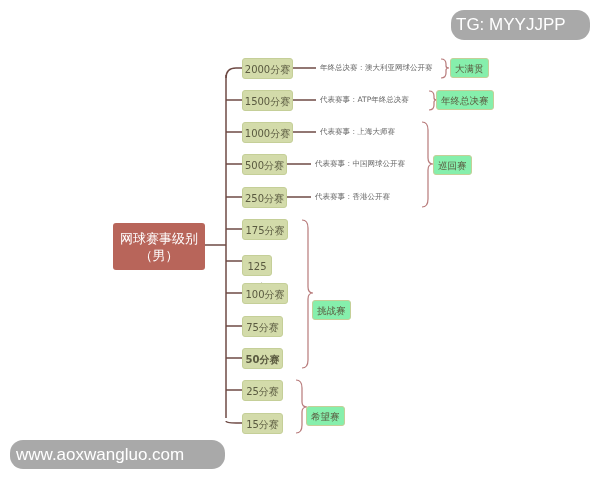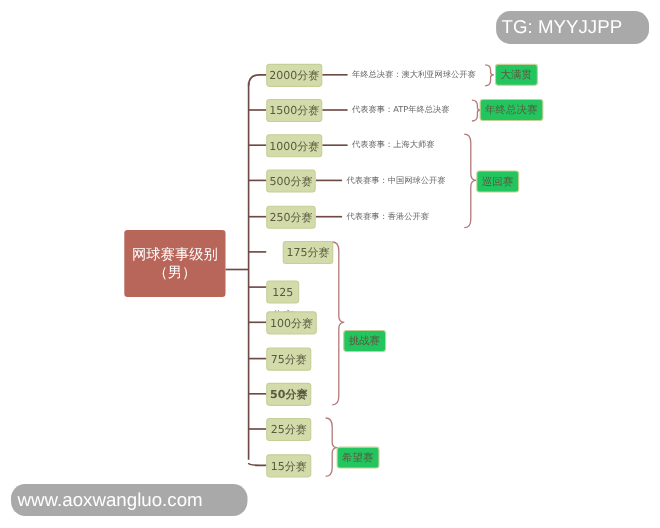--- a/index.html
+++ b/index.html
@@ -1,25 +1,25 @@
 <!DOCTYPE html>
 <html><head>
 <meta charset="utf-8">
 <style>
   html, body { margin:0; padding:0; }
   body { width:600px; height:480px; background:#ffffff; position:relative; overflow:hidden;
          font-family:"DejaVu Sans", sans-serif; }
   .abs { position:absolute;border-radius:13px; }
-  .root { left:113px; top:209px; width:92px; height:61px; background:#b8655a; color:#fff;
+  .root { left:113px; top:223px; width:92px; height:47px; background:#b8655a; color:#fff;
           border-radius:3px; font-size:13px; line-height:17px; text-align:center;
           display:flex; align-items:center; justify-content:center; padding:2px 4px; box-sizing:border-box; }
   .node { height:21px; background:#d3dbaa; color:#5a5a40; border-radius:3px; font-size:10px;
           line-height:21px; text-align:center; box-sizing:border-box; border:1px solid #c5cf98; }
   .desc { font-size:7.5px; color:#666; line-height:12px; white-space:nowrap; }
-  .cat { height:20px; background:#22c55e; color:#5a5a40; border-radius:3px; font-size:9.5px;
+  .cat { height:20px; background:#86efac; color:#5a5a40; border-radius:3px; font-size:9.5px;
          line-height:20px; text-align:center; padding:0 4px; box-sizing:border-box; border:1px solid #c5cf98; }
   .wm { background:#a9a9a9; color:#fff; font-family:"Liberation Sans", sans-serif; }
   svg { position:absolute; left:0; top:0; }
 </style>
 </head>
 <body>
 
 <svg width="600" height="480">
   <g stroke="#6e4a44" stroke-width="1.5" fill="none">
     <line x1="205" y1="245" x2="226" y2="245"></line>
@@ -64,21 +64,21 @@
     <div>网球赛事级别</div>
     <div>（男）</div>
   </div>
 </div>
 
 <div class="abs node" style="left:242px;top:58px;width:51px;">2000分赛</div>
 <div class="abs node" style="left:242px;top:90px;width:51px;">1500分赛</div>
 <div class="abs node" style="left:242px;top:122px;width:51px;">1000分赛</div>
 <div class="abs node" style="left:242px;top:154px;width:45px;">500分赛</div>
 <div class="abs node" style="left:242px;top:187px;width:45px;">250分赛</div>
-<div class="abs node" style="left:242px;top:219px;width:46px;margin-left:15px;">175分赛</div>
+<div class="abs node" style="left:242px;top:219px;width:46px;">175分赛</div>
 <div class="abs node" style="left:242px;top:255px;width:30px;">125分赛</div>
 <div class="abs node" style="left:242px;top:283px;width:46px;">100分赛</div>
 <div class="abs node" style="left:242px;top:316px;width:41px;">75分赛</div>
 <div class="abs node" style="left:242px;top:348px;width:41px;font-weight:bold;">50分赛</div>
 <div class="abs node" style="left:242px;top:380px;width:41px;">25分赛</div>
 <div class="abs node" style="left:242px;top:413px;width:41px;">15分赛</div>
 
 <div class="abs desc" style="left:320px;top:62px;">年终总决赛：澳大利亚网球公开赛</div>
 <div class="abs desc" style="left:320px;top:94px;">代表赛事：ATP年终总决赛</div>
 <div class="abs desc" style="left:320px;top:126px;">代表赛事：上海大师赛</div>

